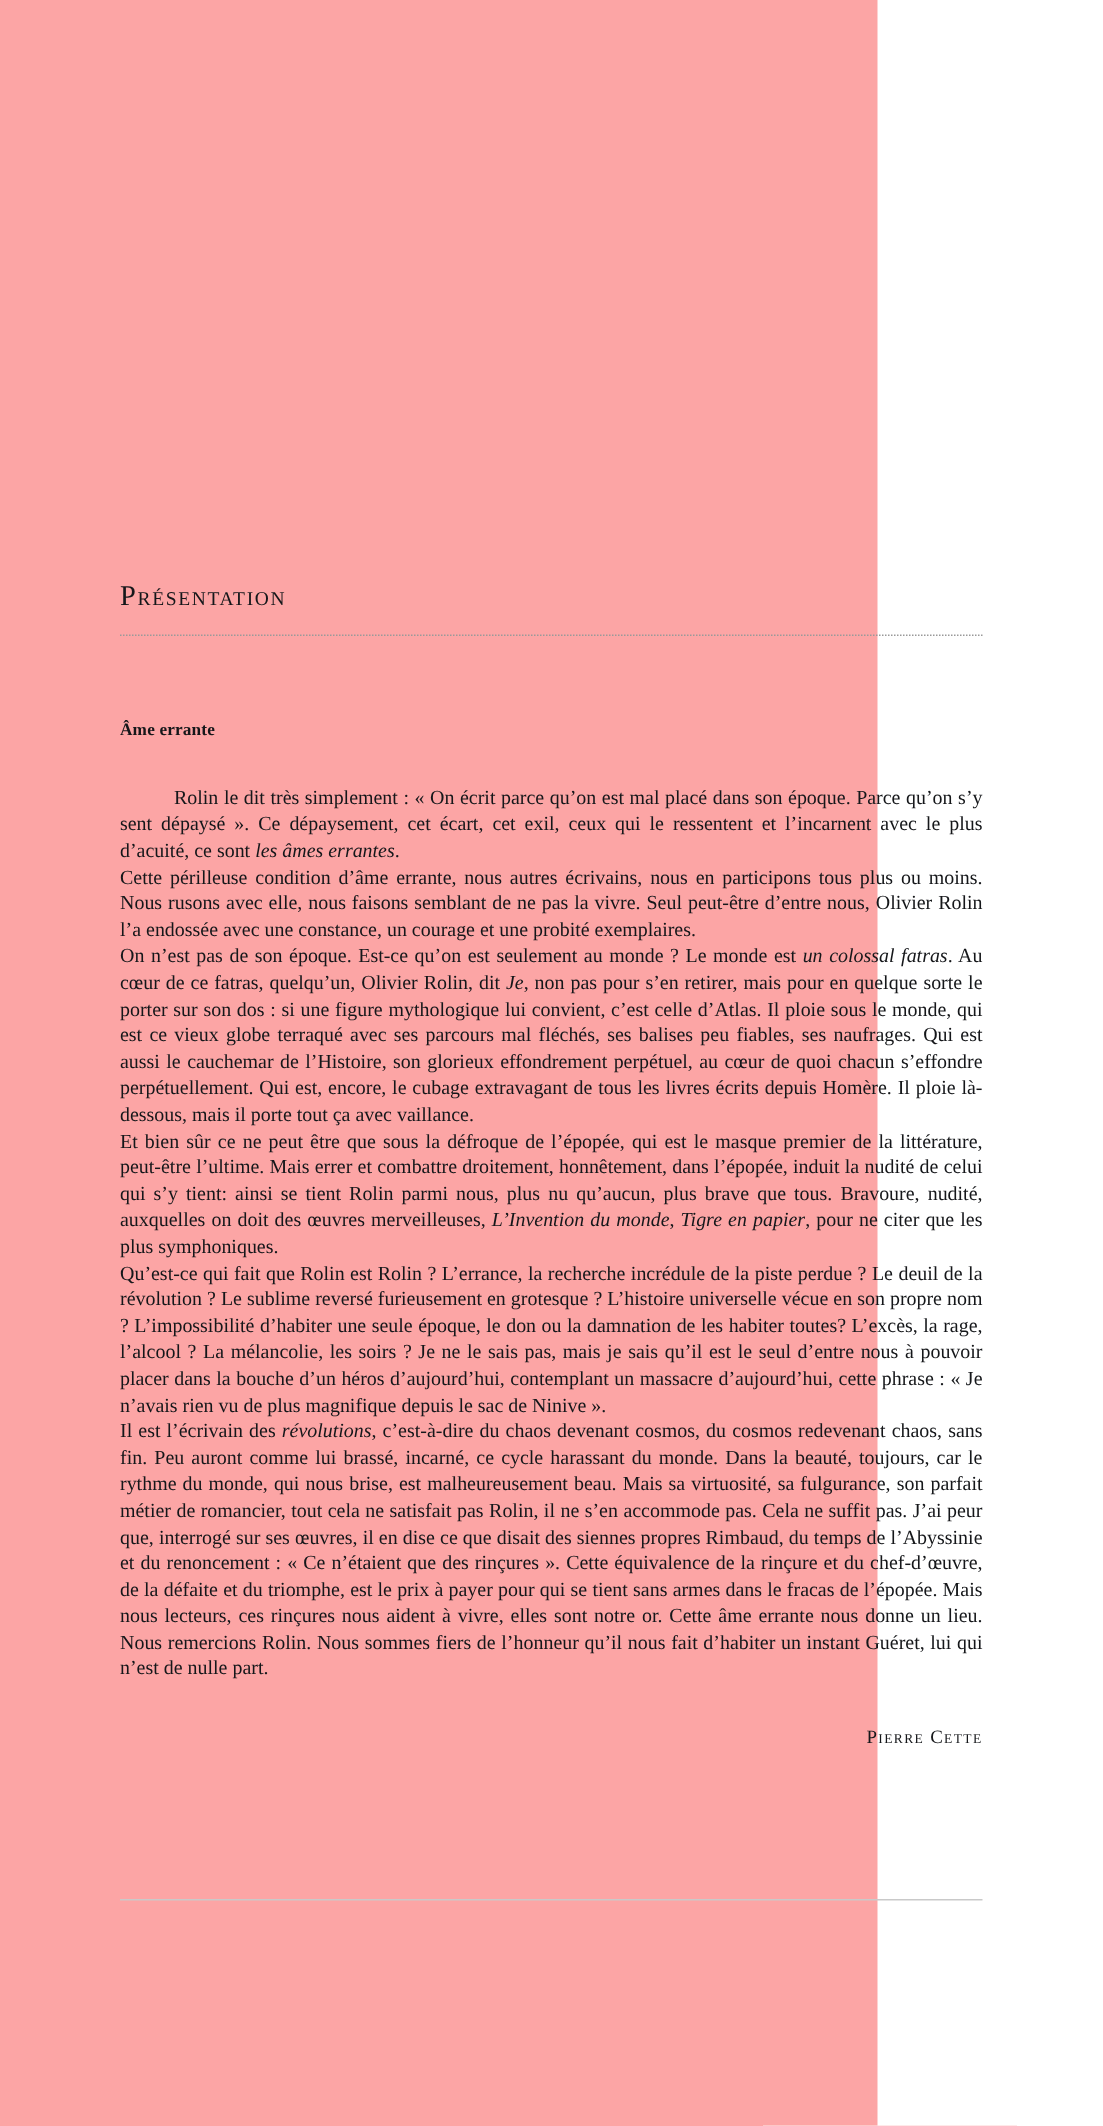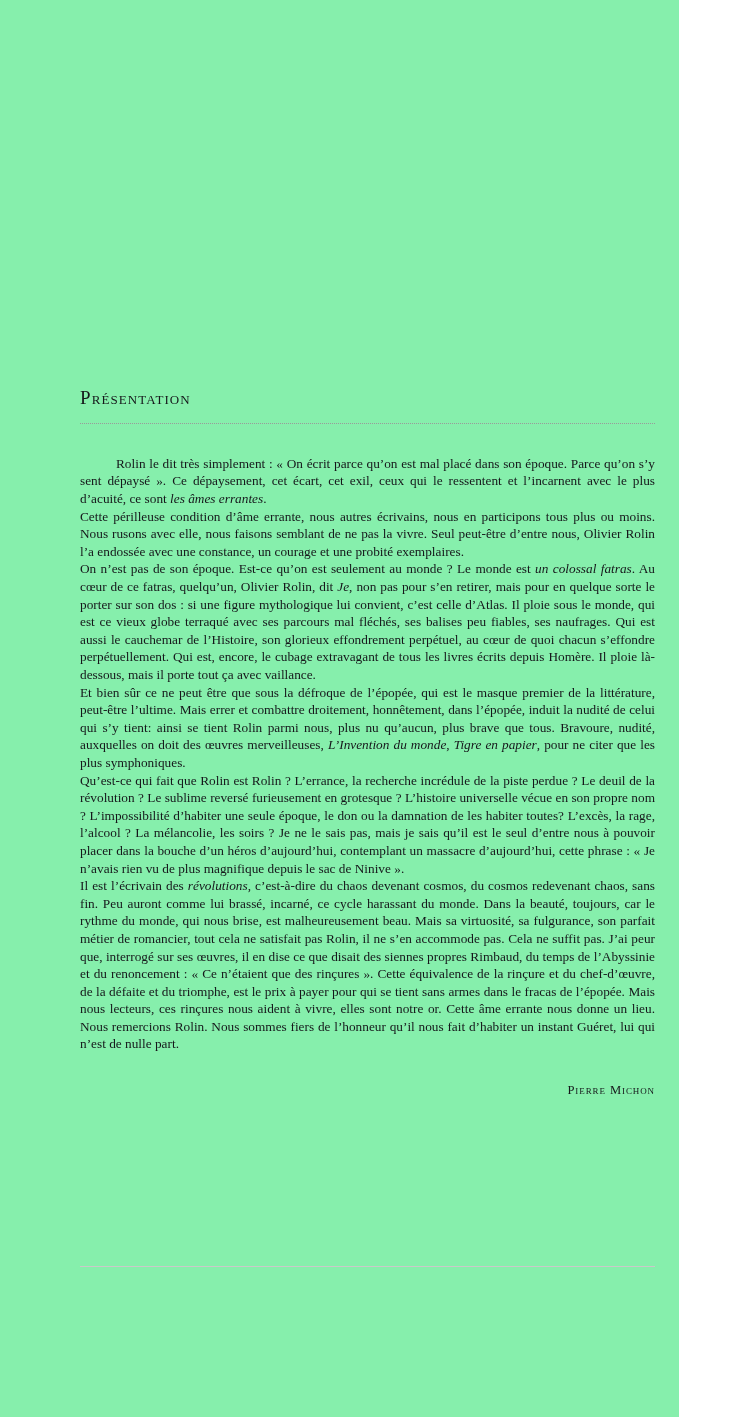--- a/index.html
+++ b/index.html
@@ -12,23 +12,23 @@
     height: 1417px;
     position: relative;
     font-family: "Liberation Serif", "DejaVu Serif", serif;
     color: #1a1a1a;
     overflow: hidden;
   }
   .page {
     position: absolute;
     left: 0;
     top: 0;
-    width: 679px;
+    width: 585px;
     height: 1417px;
-    background: #86efac;
+    background: #fca5a5;
   }
   .content {
     position: absolute;
     left: 80px;
     top: 388px;
     width: 575px;
   }
   .page-title {
     font-family: "Liberation Serif", "DejaVu Serif", serif;
     font-size: 19px;
@@ -95,29 +95,30 @@
 <body>
 
 <div class="page">
 
   <div class="content">
 
     <h1 class="page-title">Présentation</h1>
 
     <hr class="title-rule">
 
+    <div class="section-label">Âme errante</div>
 
     <div class="body-text">
         <p class="first"><span>Rolin le dit très simplement : « On écrit parce qu’on est mal placé dans son époque. Parce qu’on s’y sent dépaysé ». Ce dépaysement, cet écart, cet exil, ceux qui le ressentent et l’incarnent avec le plus d’acuité, ce sont </span><em>les âmes errantes</em><span>.</span></p>
         <p><span>Cette périlleuse condition d’âme errante, nous autres écrivains, nous en participons tous plus ou moins. Nous rusons avec elle, nous faisons semblant de ne pas la vivre. Seul peut-être d’entre nous, Olivier Rolin l’a endossée avec une constance, un courage et une probité exemplaires.</span></p>
         <p><span>On n’est pas de son époque. Est-ce qu’on est seulement au monde ? Le monde est </span><em>un colossal fatras</em><span>. Au cœur de ce fatras, quelqu’un, Olivier Rolin, dit </span><em>Je</em><span>, non pas pour s’en retirer, mais pour en quelque sorte le porter sur son dos : si une figure mythologique lui convient, c’est celle d’Atlas. Il ploie sous le monde, qui est ce vieux globe terraqué avec ses parcours mal fléchés, ses balises peu fiables, ses naufrages. Qui est aussi le cauchemar de l’Histoire, son glorieux effondrement perpétuel, au cœur de quoi chacun s’effondre perpétuellement. Qui est, encore, le cubage extravagant de tous les livres écrits depuis Homère. Il ploie là-dessous, mais il porte tout ça avec vaillance.</span></p>
         <p><span>Et bien sûr ce ne peut être que sous la défroque de l’épopée, qui est le masque premier de la littérature, peut-être l’ultime. Mais errer et combattre droitement, honnêtement, dans l’épopée, induit la nudité de celui qui s’y tient: ainsi se tient Rolin parmi nous, plus nu qu’aucun, plus brave que tous. Bravoure, nudité, auxquelles on doit des œuvres merveilleuses, </span><em>L’Invention du monde</em><span>, </span><em>Tigre en papier</em><span>, pour ne citer que les plus symphoniques.</span></p>
         <p><span>Qu’est-ce qui fait que Rolin est Rolin ? L’errance, la recherche incrédule de la piste perdue ? Le deuil de la révolution ? Le sublime reversé furieusement en grotesque ? L’histoire universelle vécue en son propre nom ? L’impossibilité d’habiter une seule époque, le don ou la damnation de les habiter toutes? L’excès, la rage, l’alcool ? La mélancolie, les soirs ? Je ne le sais pas, mais je sais qu’il est le seul d’entre nous à pouvoir placer dans la bouche d’un héros d’aujourd’hui, contemplant un massacre d’aujourd’hui, cette phrase : « Je n’avais rien vu de plus magnifique depuis le sac de Ninive ».</span></p>
         <p><span>Il est l’écrivain des </span><em>révolutions</em><span>, c’est-à-dire du chaos devenant cosmos, du cosmos redevenant chaos, sans fin. Peu auront comme lui brassé, incarné, ce cycle harassant du monde. Dans la beauté, toujours, car le rythme du monde, qui nous brise, est malheureusement beau. Mais sa virtuosité, sa fulgurance, son parfait métier de romancier, tout cela ne satisfait pas Rolin, il ne s’en accommode pas. Cela ne suffit pas. J’ai peur que, interrogé sur ses œuvres, il en dise ce que disait des siennes propres Rimbaud, du temps de l’Abyssinie et du renoncement : « Ce n’étaient que des rinçures ». Cette équivalence de la rinçure et du chef-d’œuvre, de la défaite et du triomphe, est le prix à payer pour qui se tient sans armes dans le fracas de l’épopée. Mais nous lecteurs, ces rinçures nous aident à vivre, elles sont notre or. Cette âme errante nous donne un lieu. Nous remercions Rolin. Nous sommes fiers de l’honneur qu’il nous fait d’habiter un instant Guéret, lui qui n’est de nulle part.</span></p>
       </div>
 
-    <div class="signature">Pierre Michon</div>
+    <div class="signature">Pierre Cette</div>
 
   </div>
 
   <hr class="bottom-rule">
 
 </div>
 
 </body></html>

